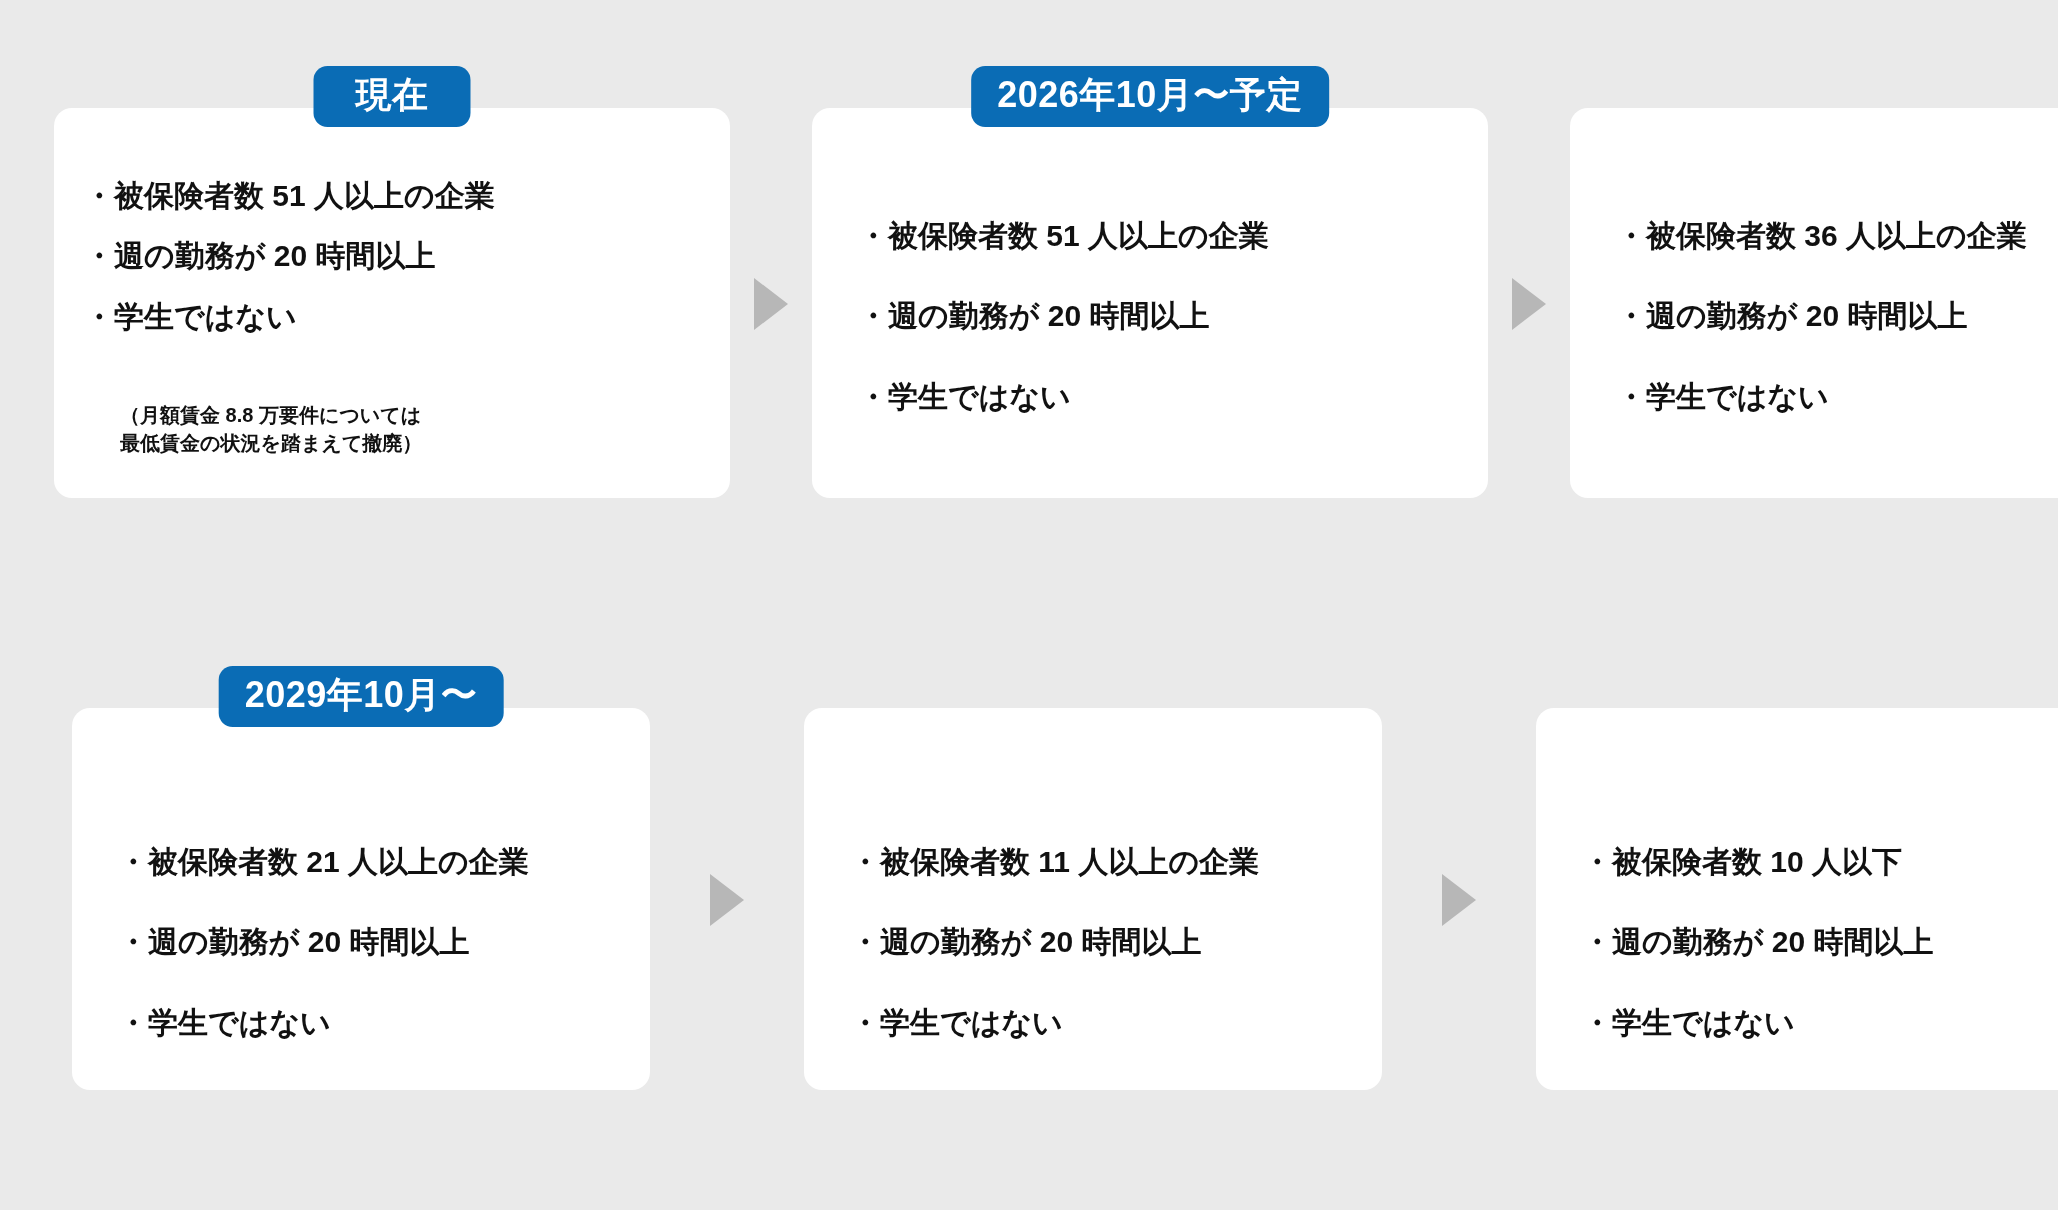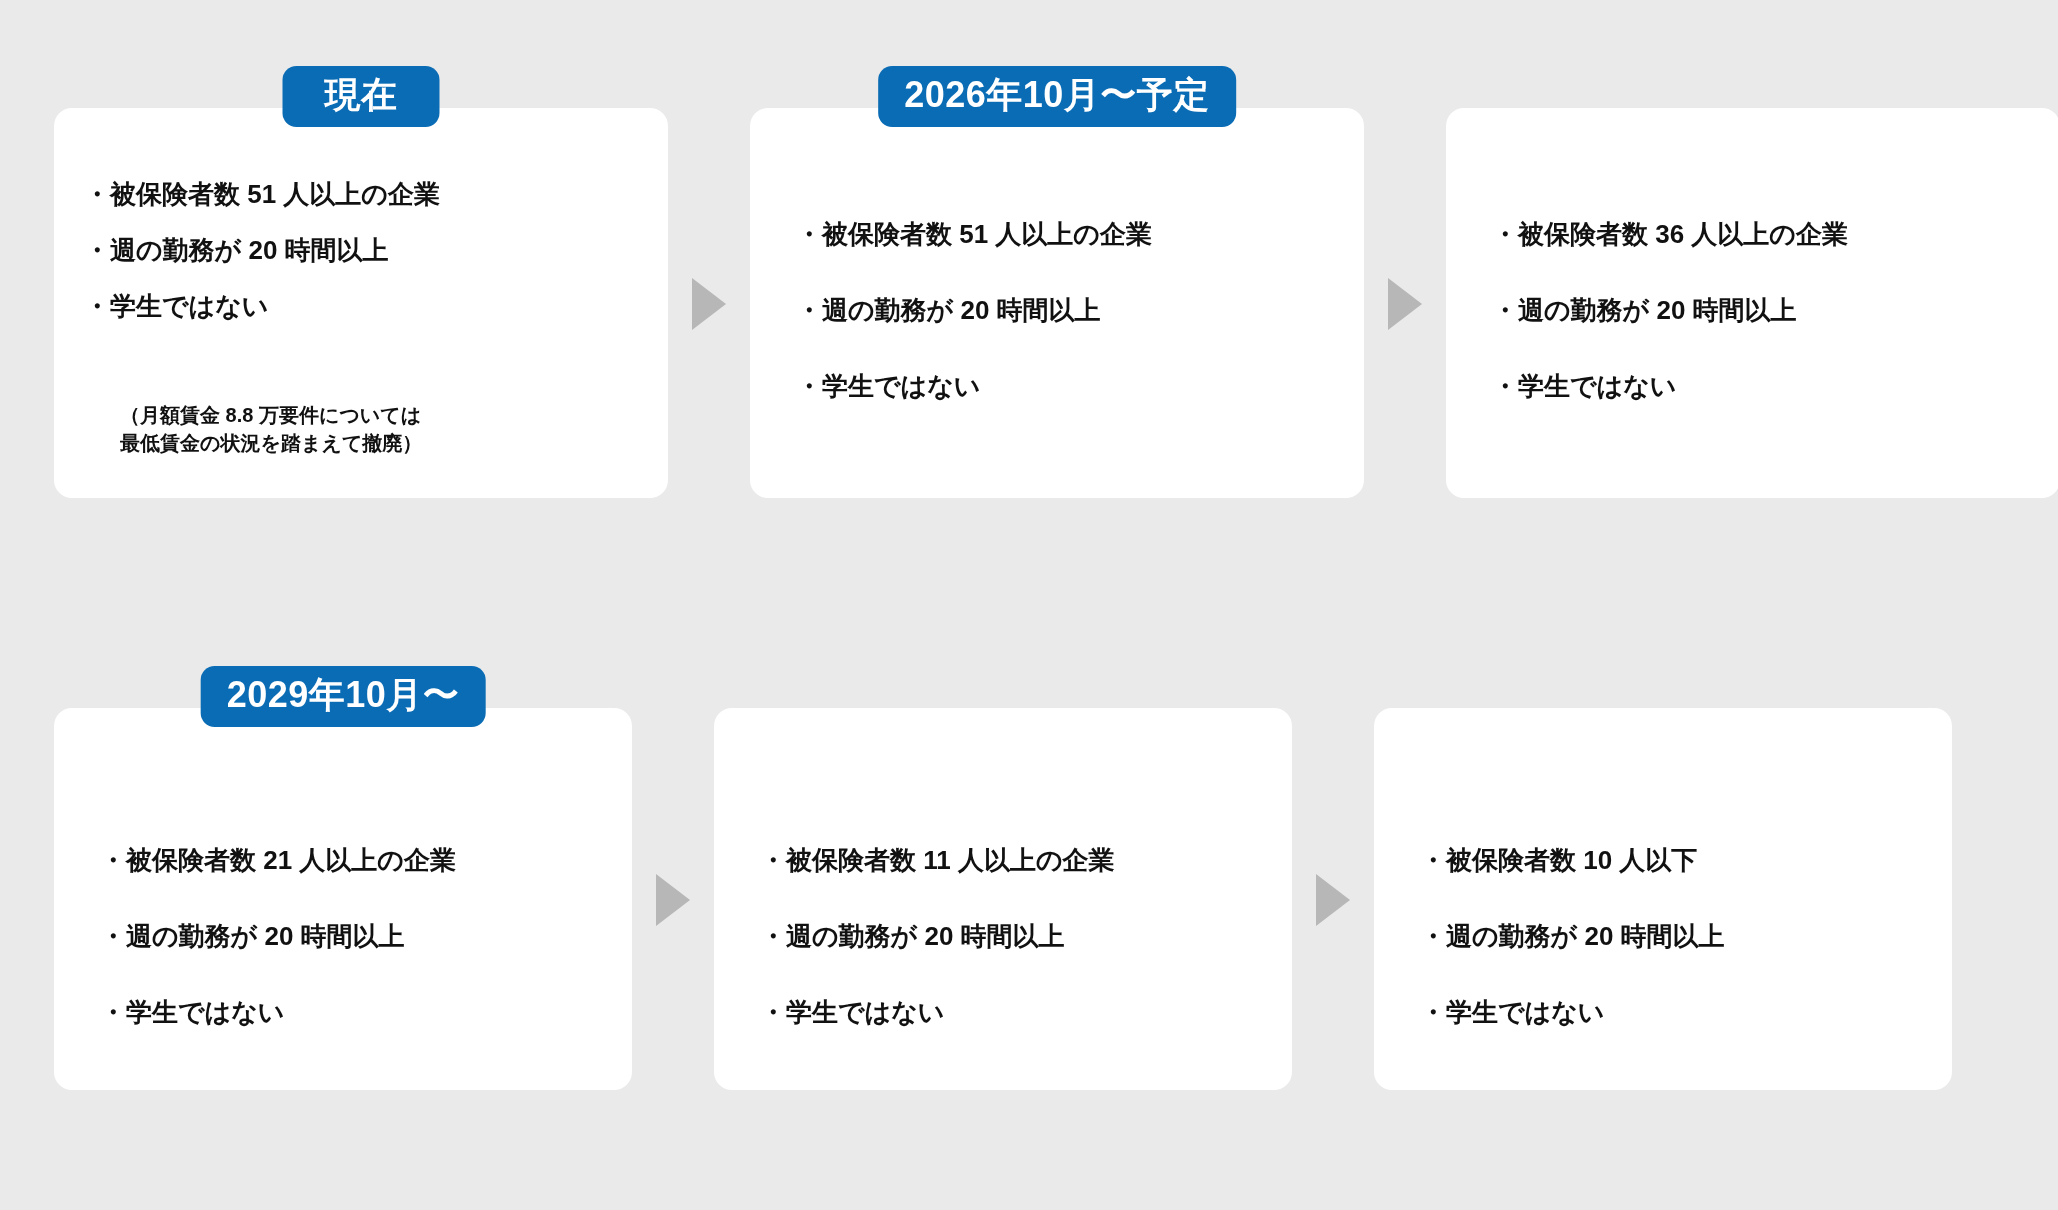--- a/index.html
+++ b/index.html
@@ -17,35 +17,35 @@
   }
 
   
   .row{
     position:absolute;
     left:0;right:0;
     display:flex;
     align-items:flex-start;
   }
   .row-1{top:108px;}
-  .row-2{top:708px;}
+  .row-2{top:708px;gap:18px;}
 
   .cell{
     position:relative;
     flex:0 0 auto;
   }
 
   
   .card{
     position:relative;
     background:#ffffff;
     border-radius:18px;
     box-sizing:border-box;
   }
-  .card-r1{width:614px;height:390px;}
+  .card-r1{width:676px;height:390px;}
   .card-r2{width:578px;height:382px;}
 
   
   .badge{
     position:absolute;
     top:-42px;
     left:50%;
     transform:translateX(-50%);
     background:#0a6cb5;
     color:#ffffff;
@@ -60,21 +60,21 @@
   .badge-narrow{padding-left:42px;padding-right:42px;}
 
   
   .bullets{
     margin:0;
     padding:0;
     list-style:none;
     color:#111111;
   }
   .bullets li{
-    font-size:26px;
+    font-size:30px;
     font-weight:bold;
     line-height:1.08;
     white-space:nowrap;
     color:#111111;
   }
 
   
   .b-tight{
     position:absolute;
     top:72px;

